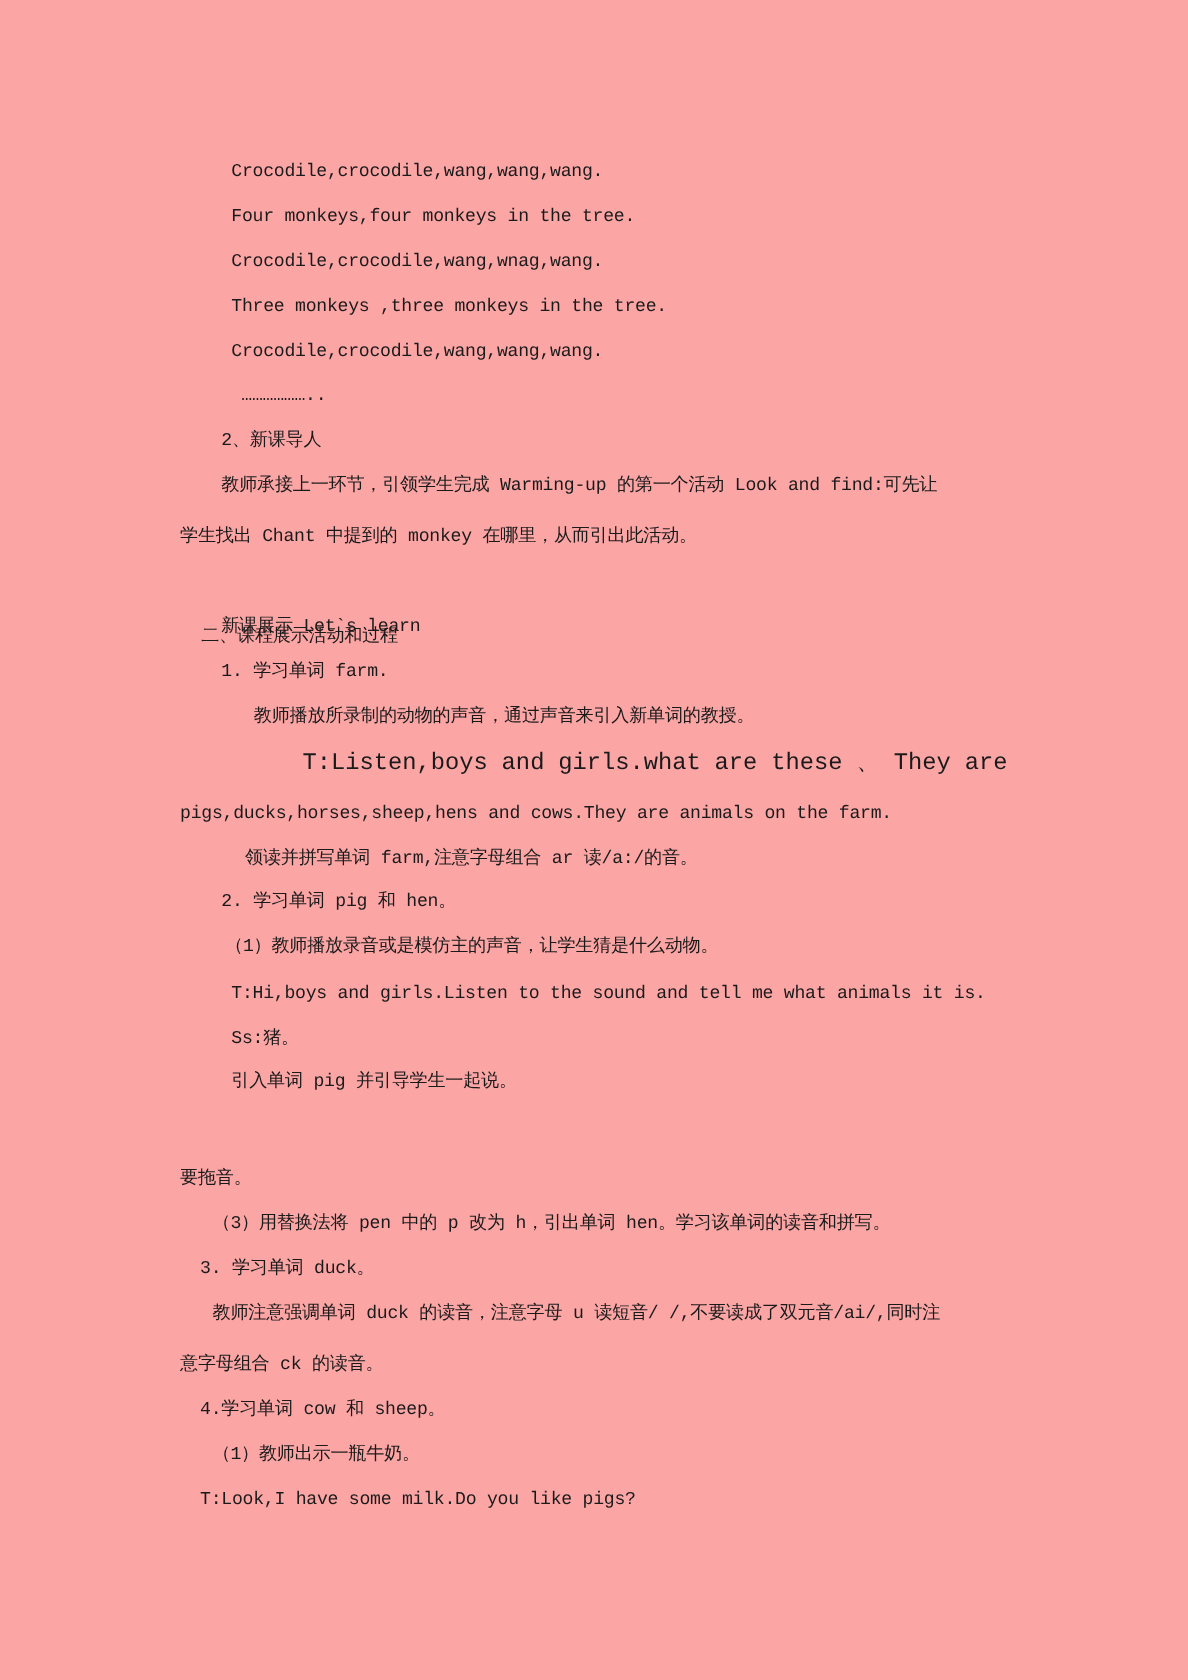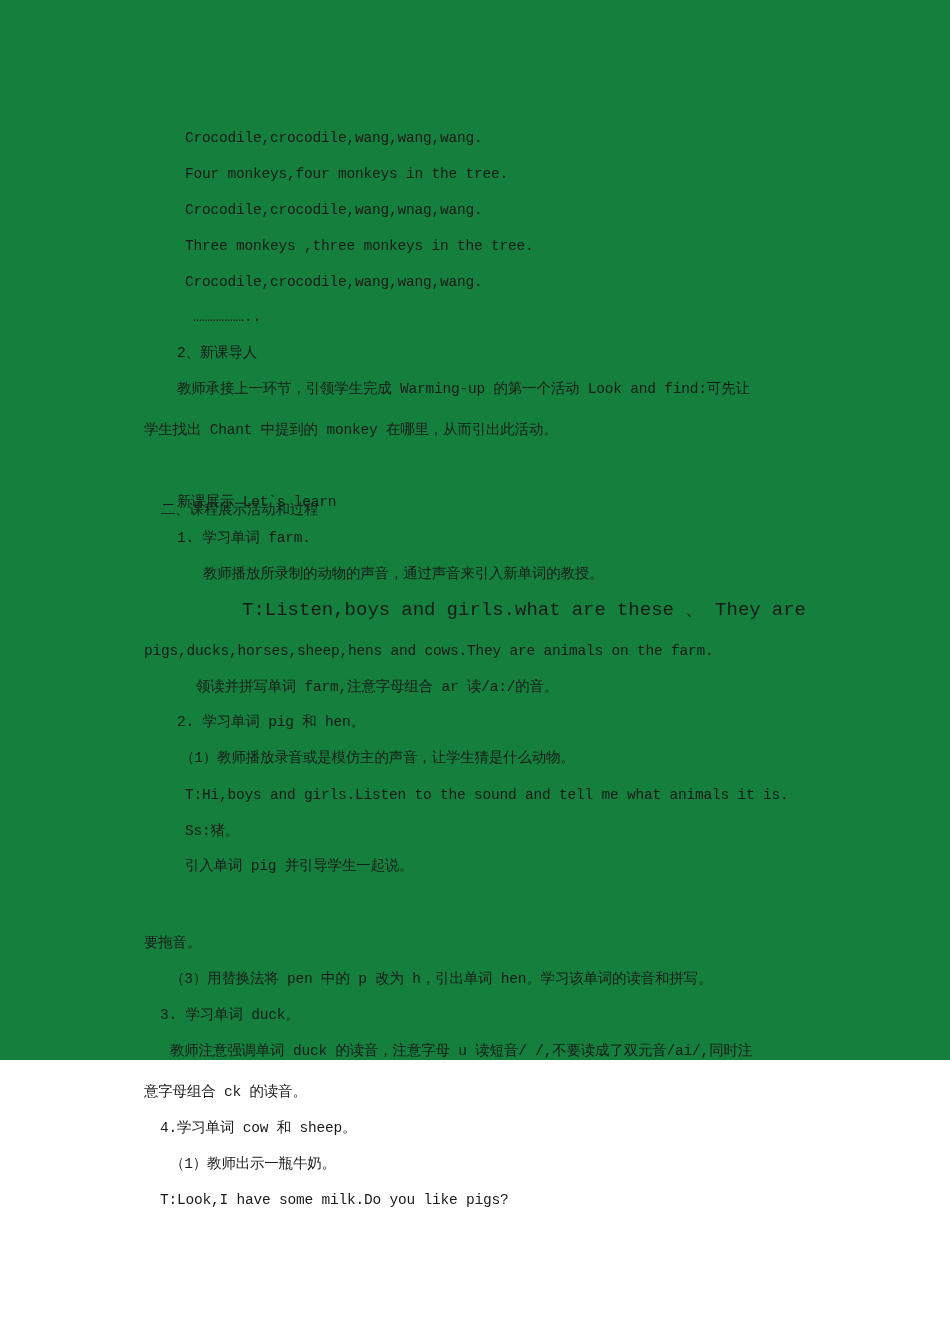--- a/index.html
+++ b/index.html
@@ -12,22 +12,22 @@
       height: 1344px;
       position: relative;
       overflow: hidden;
       font-family: "Liberation Mono", "DejaVu Sans Mono", monospace;
       color: #111111;
     }
     .page {
       position: absolute;
       left: 0; top: 0;
       width: 950px;
-      height: 1060px;
-      background: #15803d;
+      height: 1344px;
+      background: #fca5a5;
     }
     .line {
       position: absolute;
       font-size: 14.5px;
       line-height: 18px;
       white-space: pre;
       color: #1a1a1a;
       letter-spacing: -0.2px;
     }
     .justified {

